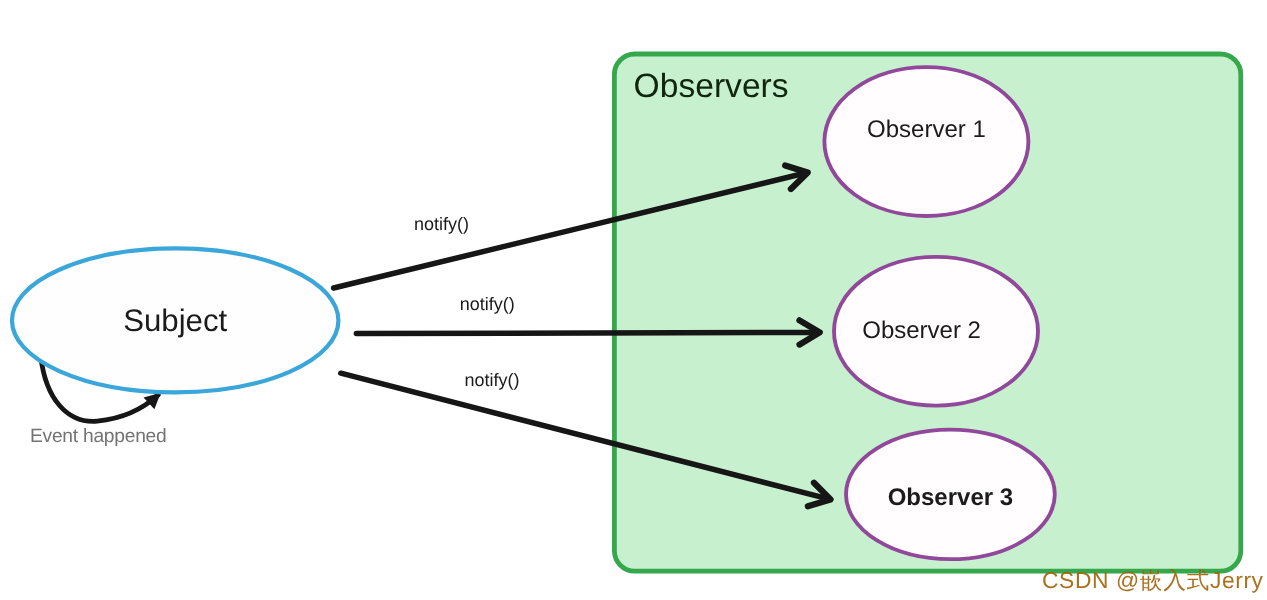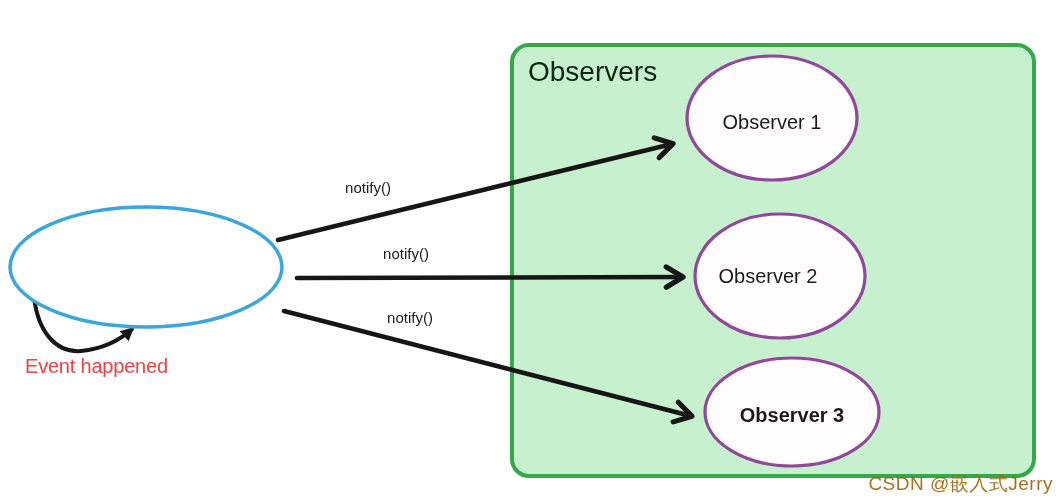--- a/index.html
+++ b/index.html
@@ -14,28 +14,28 @@
   .lbl{
     position:absolute;
     color:#1b1b1b;
     text-align:center;
     white-space:nowrap;
     line-height:1.15;
   }
   .subject-label{left:46px;top:253px;width:200px;font-size:26px;}
   .observers-title{left:528px;top:56px;width:220px;text-align:left;font-size:28px;color:#10260f;}
   .observer-label{width:200px;font-size:20px;}
-  .observer-label.o1{left:672px;top:111px;}
+  .observer-label.o1{left:672px;top:97px;}
   .observer-label.o2{left:668px;top:265px;}
   .observer-label.o3{left:692px;top:404px;font-weight:bold;}
   .notify-label{width:120px;font-size:15px;}
   .notify-label.n1{left:308px;top:179px;}
   .notify-label.n2{left:346px;top:245px;}
   .notify-label.n3{left:350px;top:309px;}
-  .event-label{left:25px;top:355px;width:160px;text-align:left;font-size:20px;color:#ef4444;letter-spacing:-0.2px;}
+  .event-label{left:25px;top:355px;width:160px;text-align:left;font-size:16px;color:#737373;letter-spacing:-0.2px;}
   .watermark{
     position:absolute;right:3px;bottom:3px;
     font-size:19px;color:#a16207;opacity:0.9;
     text-align:right;letter-spacing:0.5px;
   }
 </style>
 </head>
 <body>
 
 <div class="stage">
@@ -60,20 +60,21 @@
 
     <ellipse cx="146" cy="267" rx="136" ry="60" fill="#fefefe" stroke="#3aa6d9" stroke-width="3.5"></ellipse>
 
     <ellipse cx="772" cy="118" rx="85" ry="62" fill="#fffdfe" stroke="#91489a" stroke-width="3.2"></ellipse>
     <ellipse cx="780" cy="276" rx="85" ry="62" fill="#fffdfe" stroke="#91489a" stroke-width="3.2"></ellipse>
     <ellipse cx="792" cy="412" rx="87" ry="54" fill="#fffdfe" stroke="#91489a" stroke-width="3.2"></ellipse>
   </svg>
 
   <div class="lbl observers-title">Observers</div>
 
+  <div class="lbl subject-label">Subject</div>
 
   <div class="lbl observer-label o1">Observer 1</div>
   <div class="lbl observer-label o2">Observer 2</div>
   <div class="lbl observer-label o3">Observer 3</div>
 
   <div class="lbl notify-label n1">notify()</div>
   <div class="lbl notify-label n2">notify()</div>
   <div class="lbl notify-label n3">notify()</div>
 
   <div class="lbl event-label">Event happened</div>

